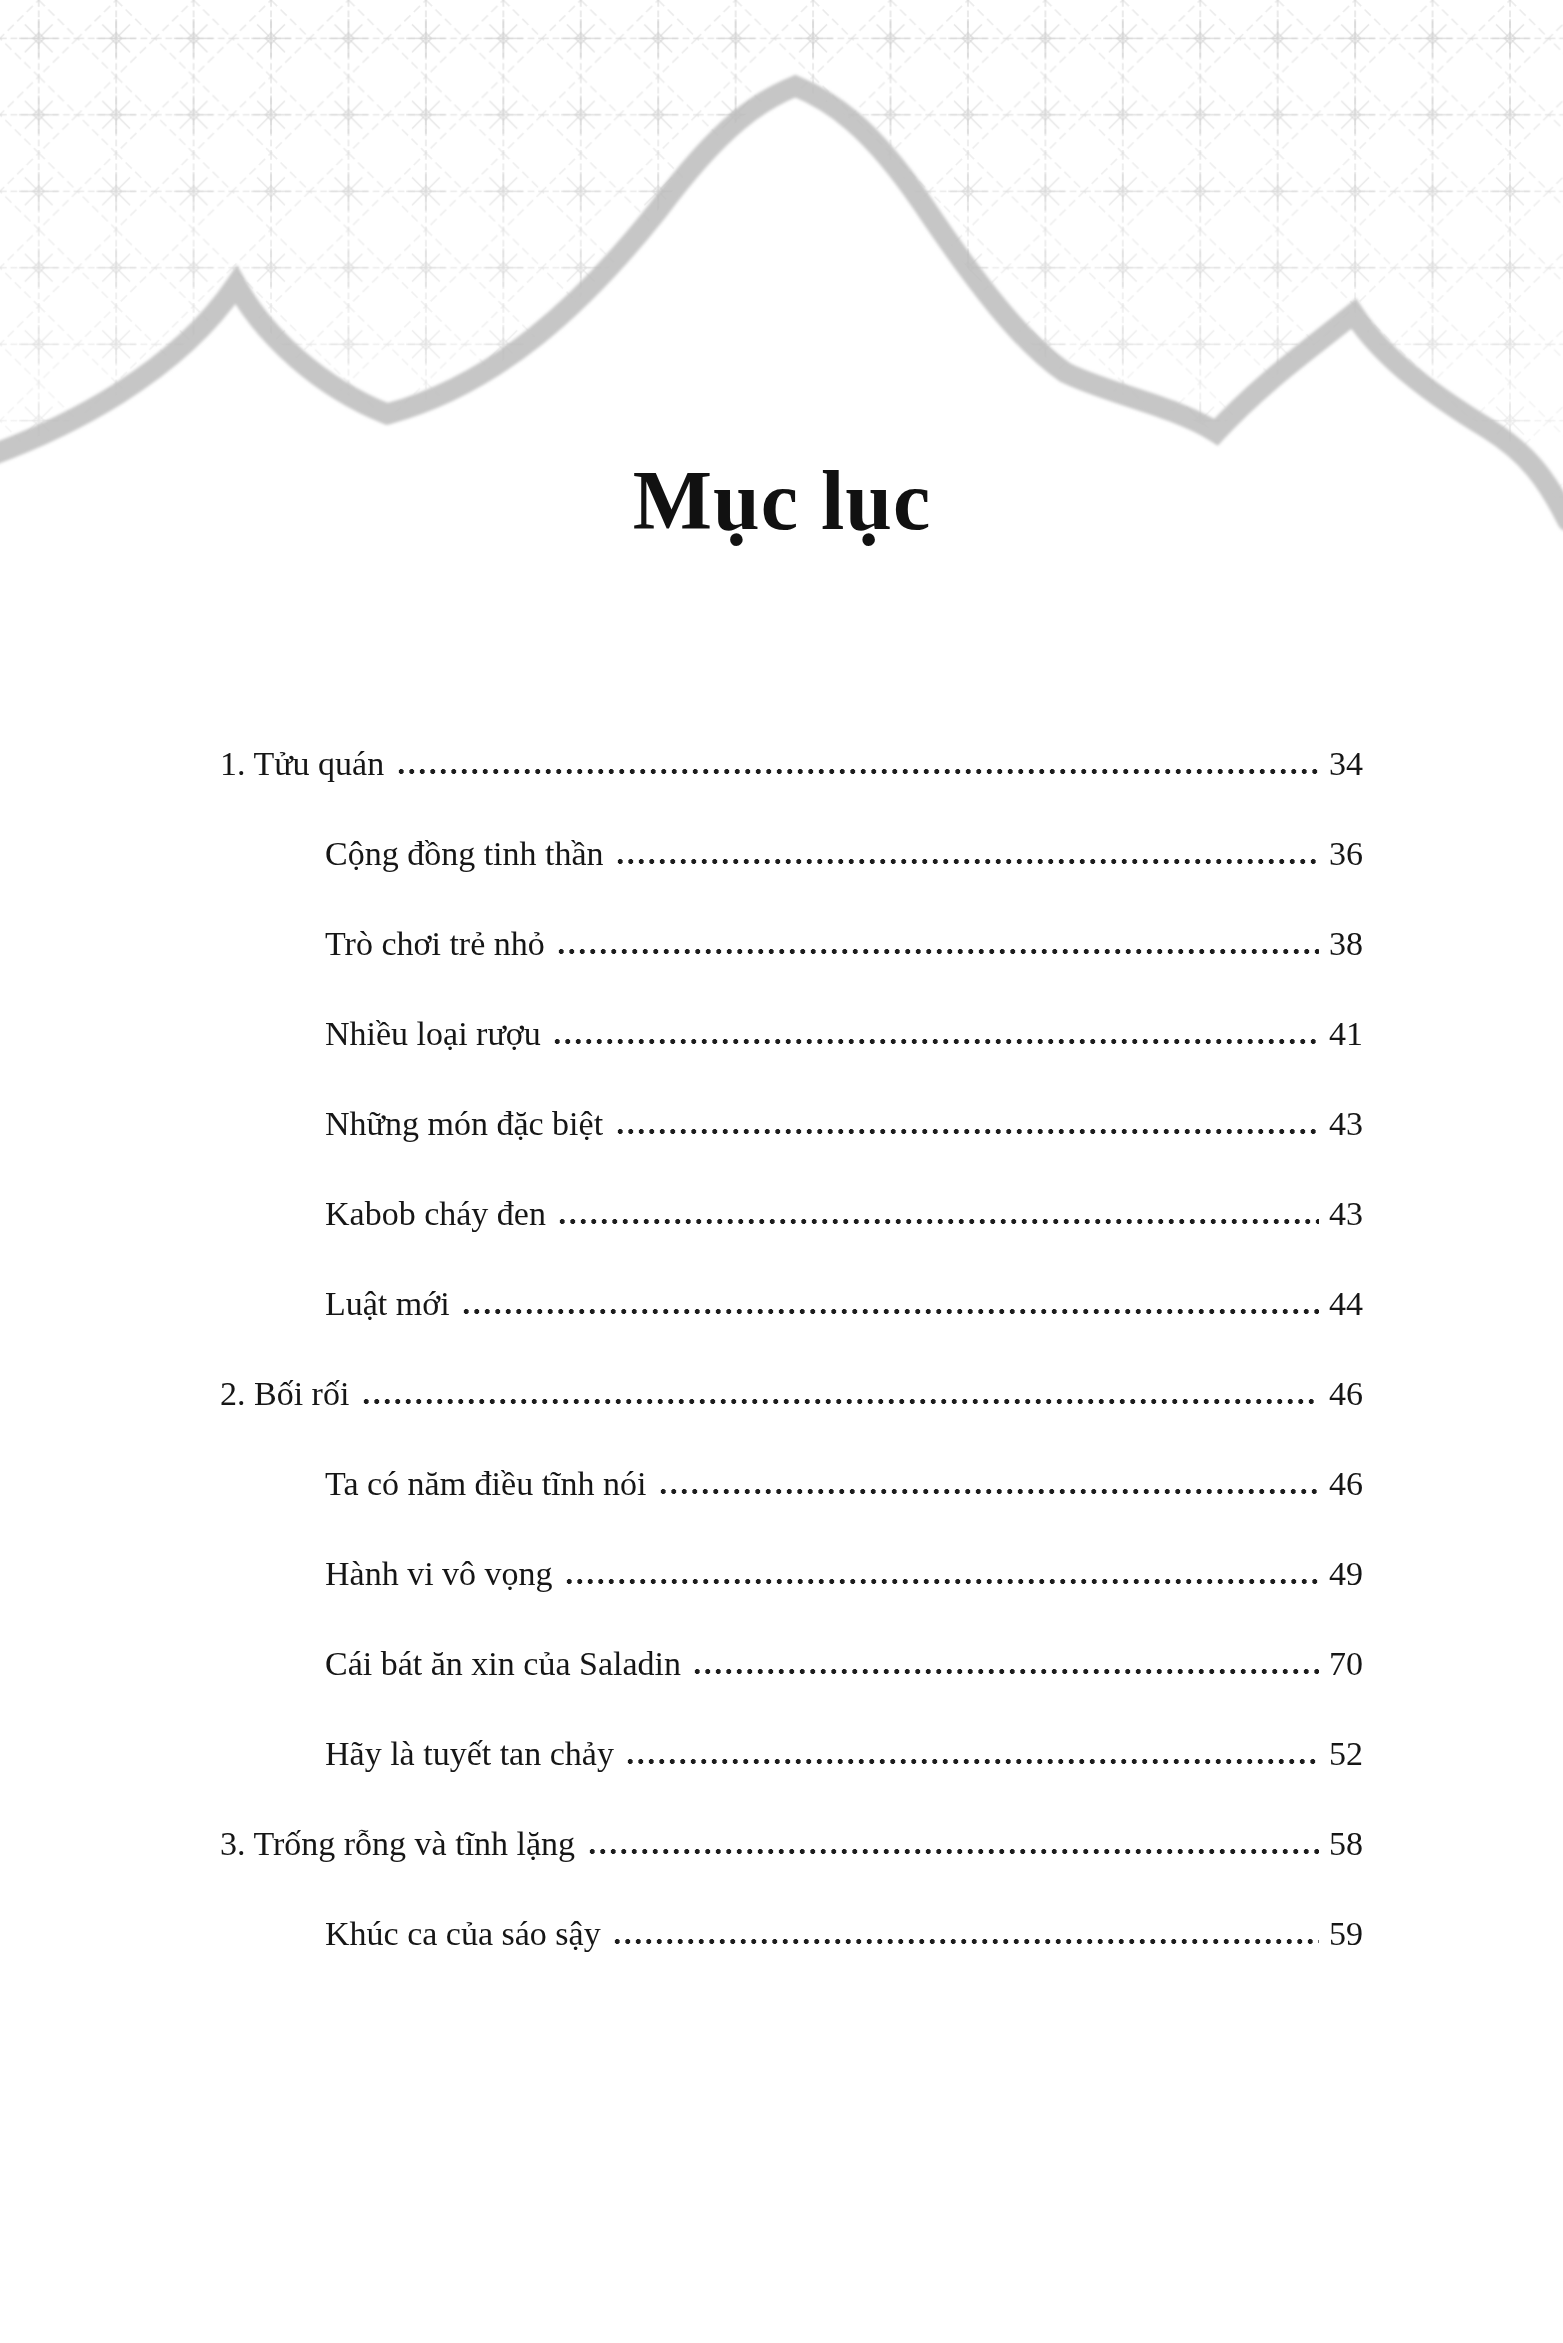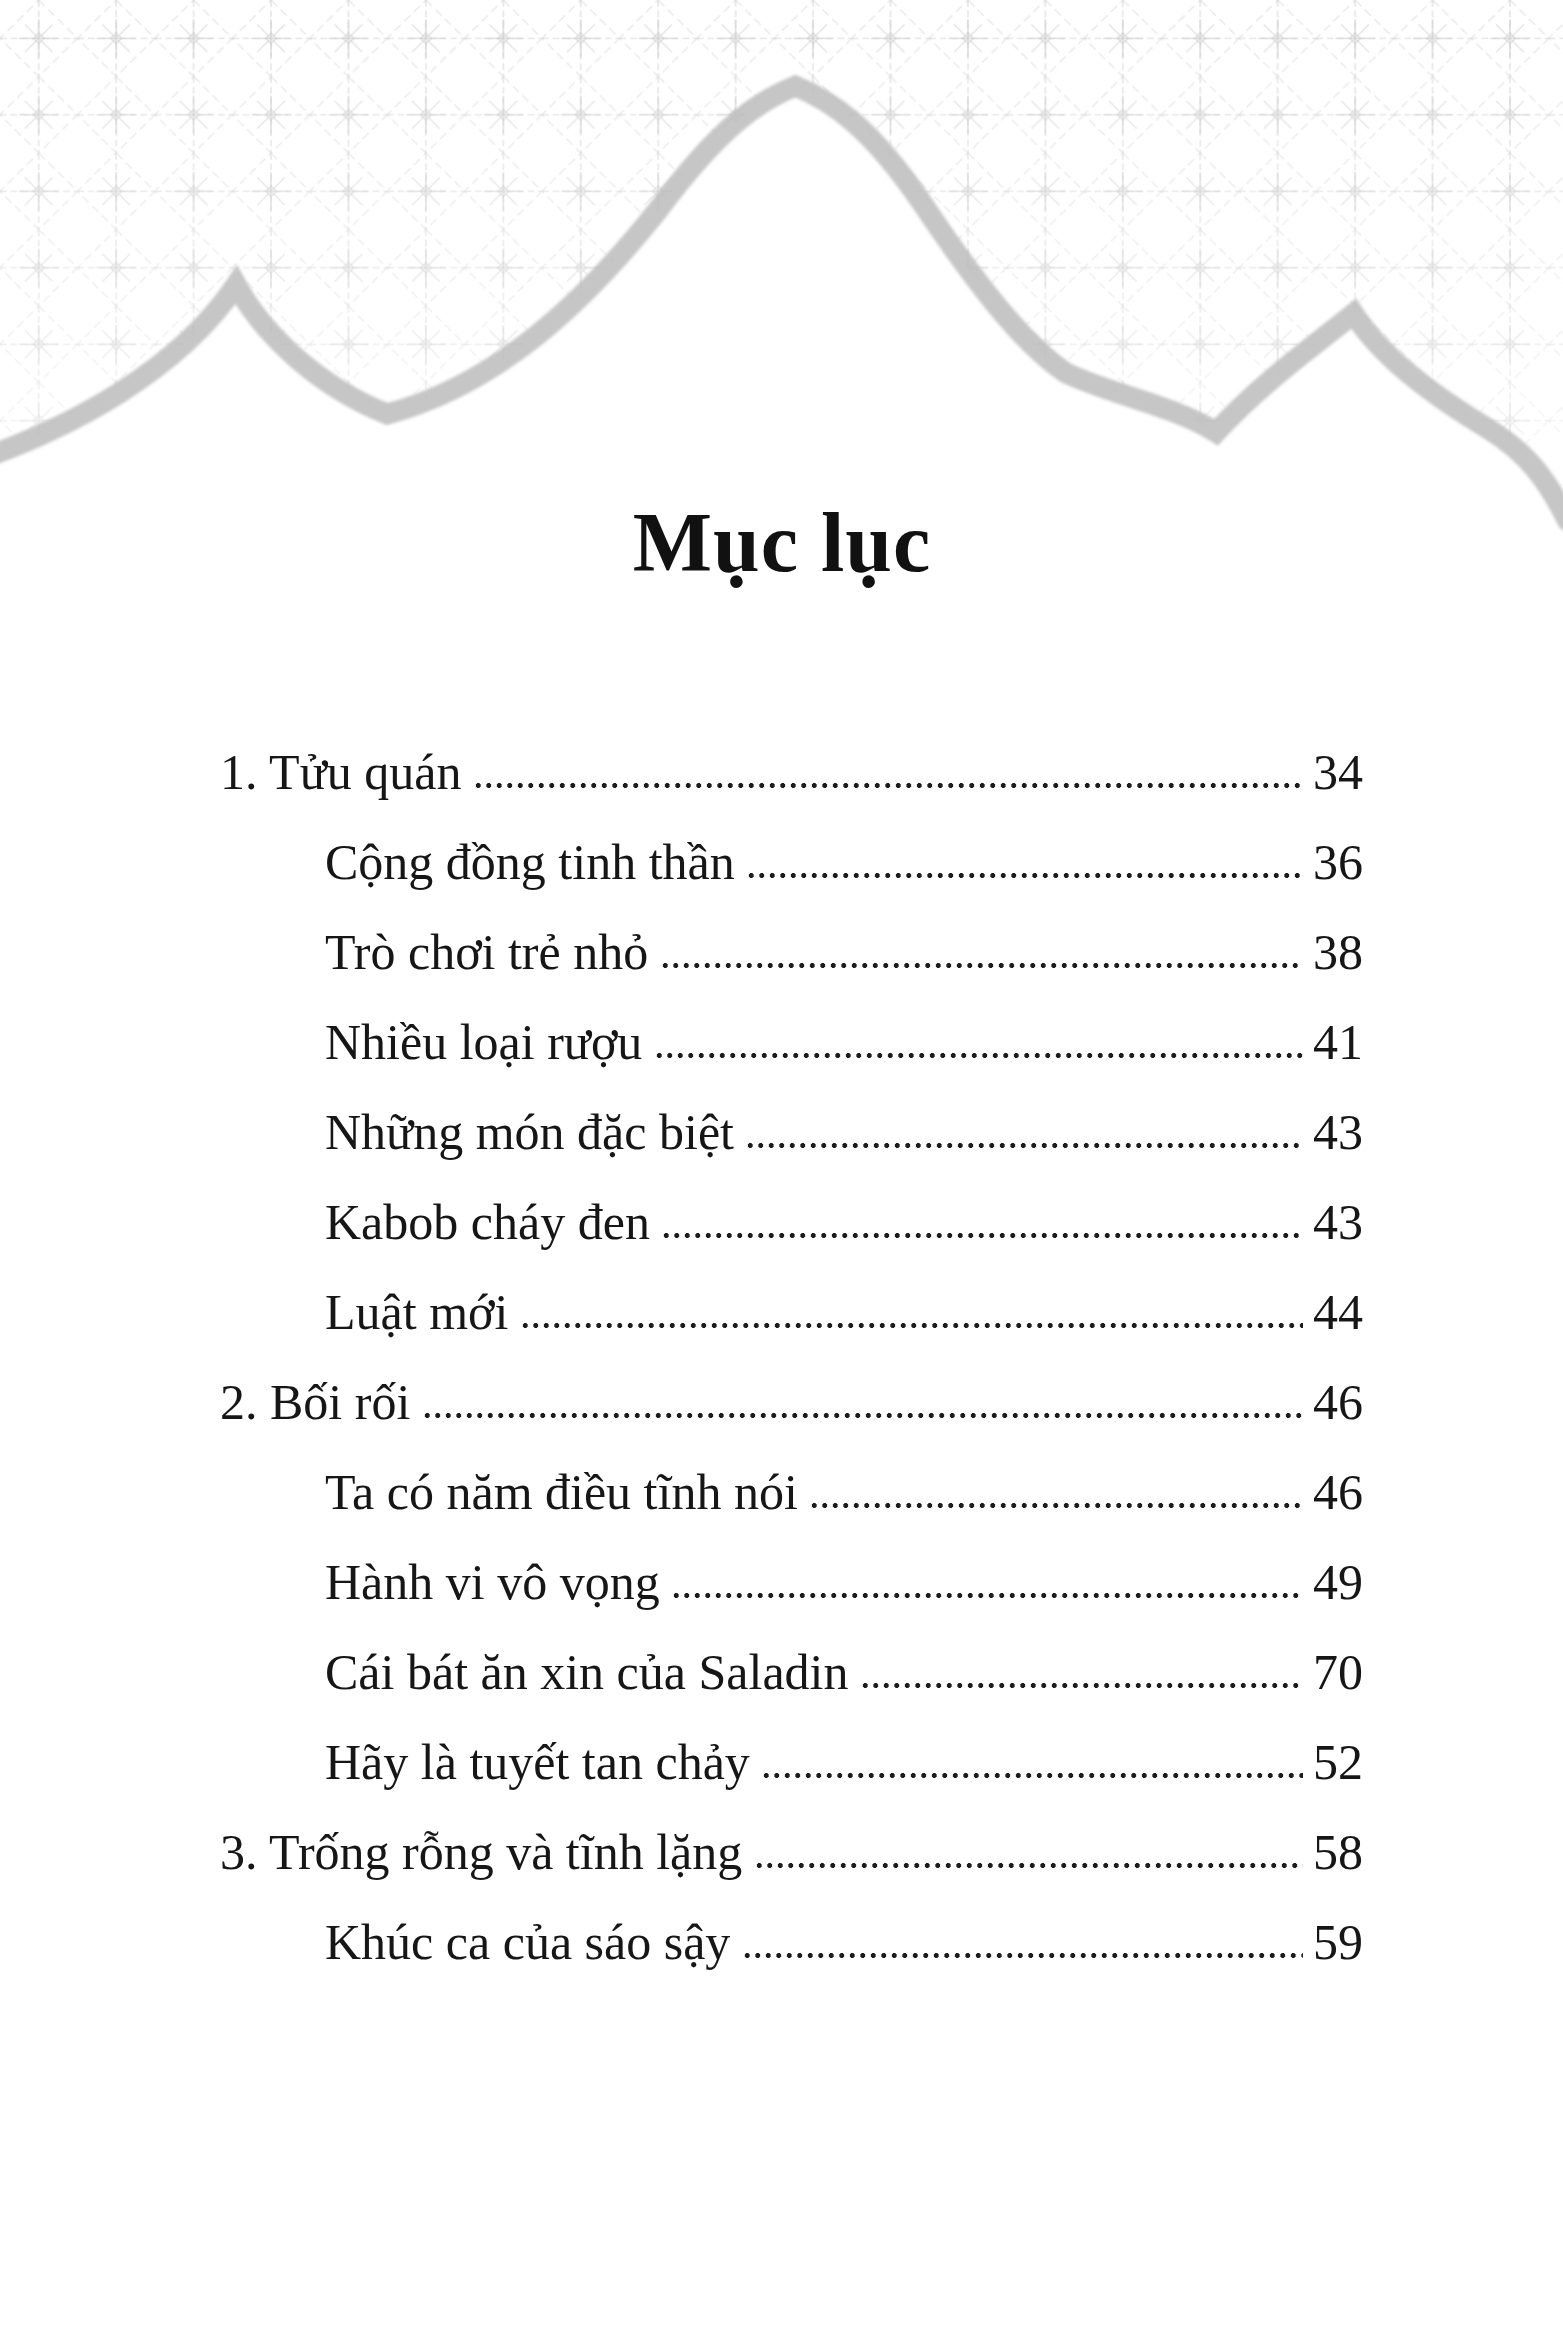--- a/index.html
+++ b/index.html
@@ -17,21 +17,21 @@
     color: #161616;
   }
   .arch-deco {
     position: absolute;
     top: 0;
     left: 0;
     display: block;
   }
   .page-title {
     position: absolute;
-    top: 494px;
+    top: 452px;
     left: 0;
     width: 100%;
     margin: 0;
     text-align: center;
     font-size: 84px;
     font-weight: 700;
     letter-spacing: 1px;
     color: #111111;
   }
   .toc {
@@ -39,21 +39,21 @@
     top: 719px;
     left: 220px;
     width: 1143px;
   }
   .toc-row {
     display: flex;
     align-items: baseline;
     height: 90px;
     box-sizing: border-box;
     padding-top: 25px;
-    font-size: 50px;
+    font-size: 34px;
     line-height: 1.15;
   }
   .toc-row.level-2 {
     padding-left: 105px;
   }
   .toc-label {
     white-space: nowrap;
     flex: 0 0 auto;
   }
   .dot-leader {

